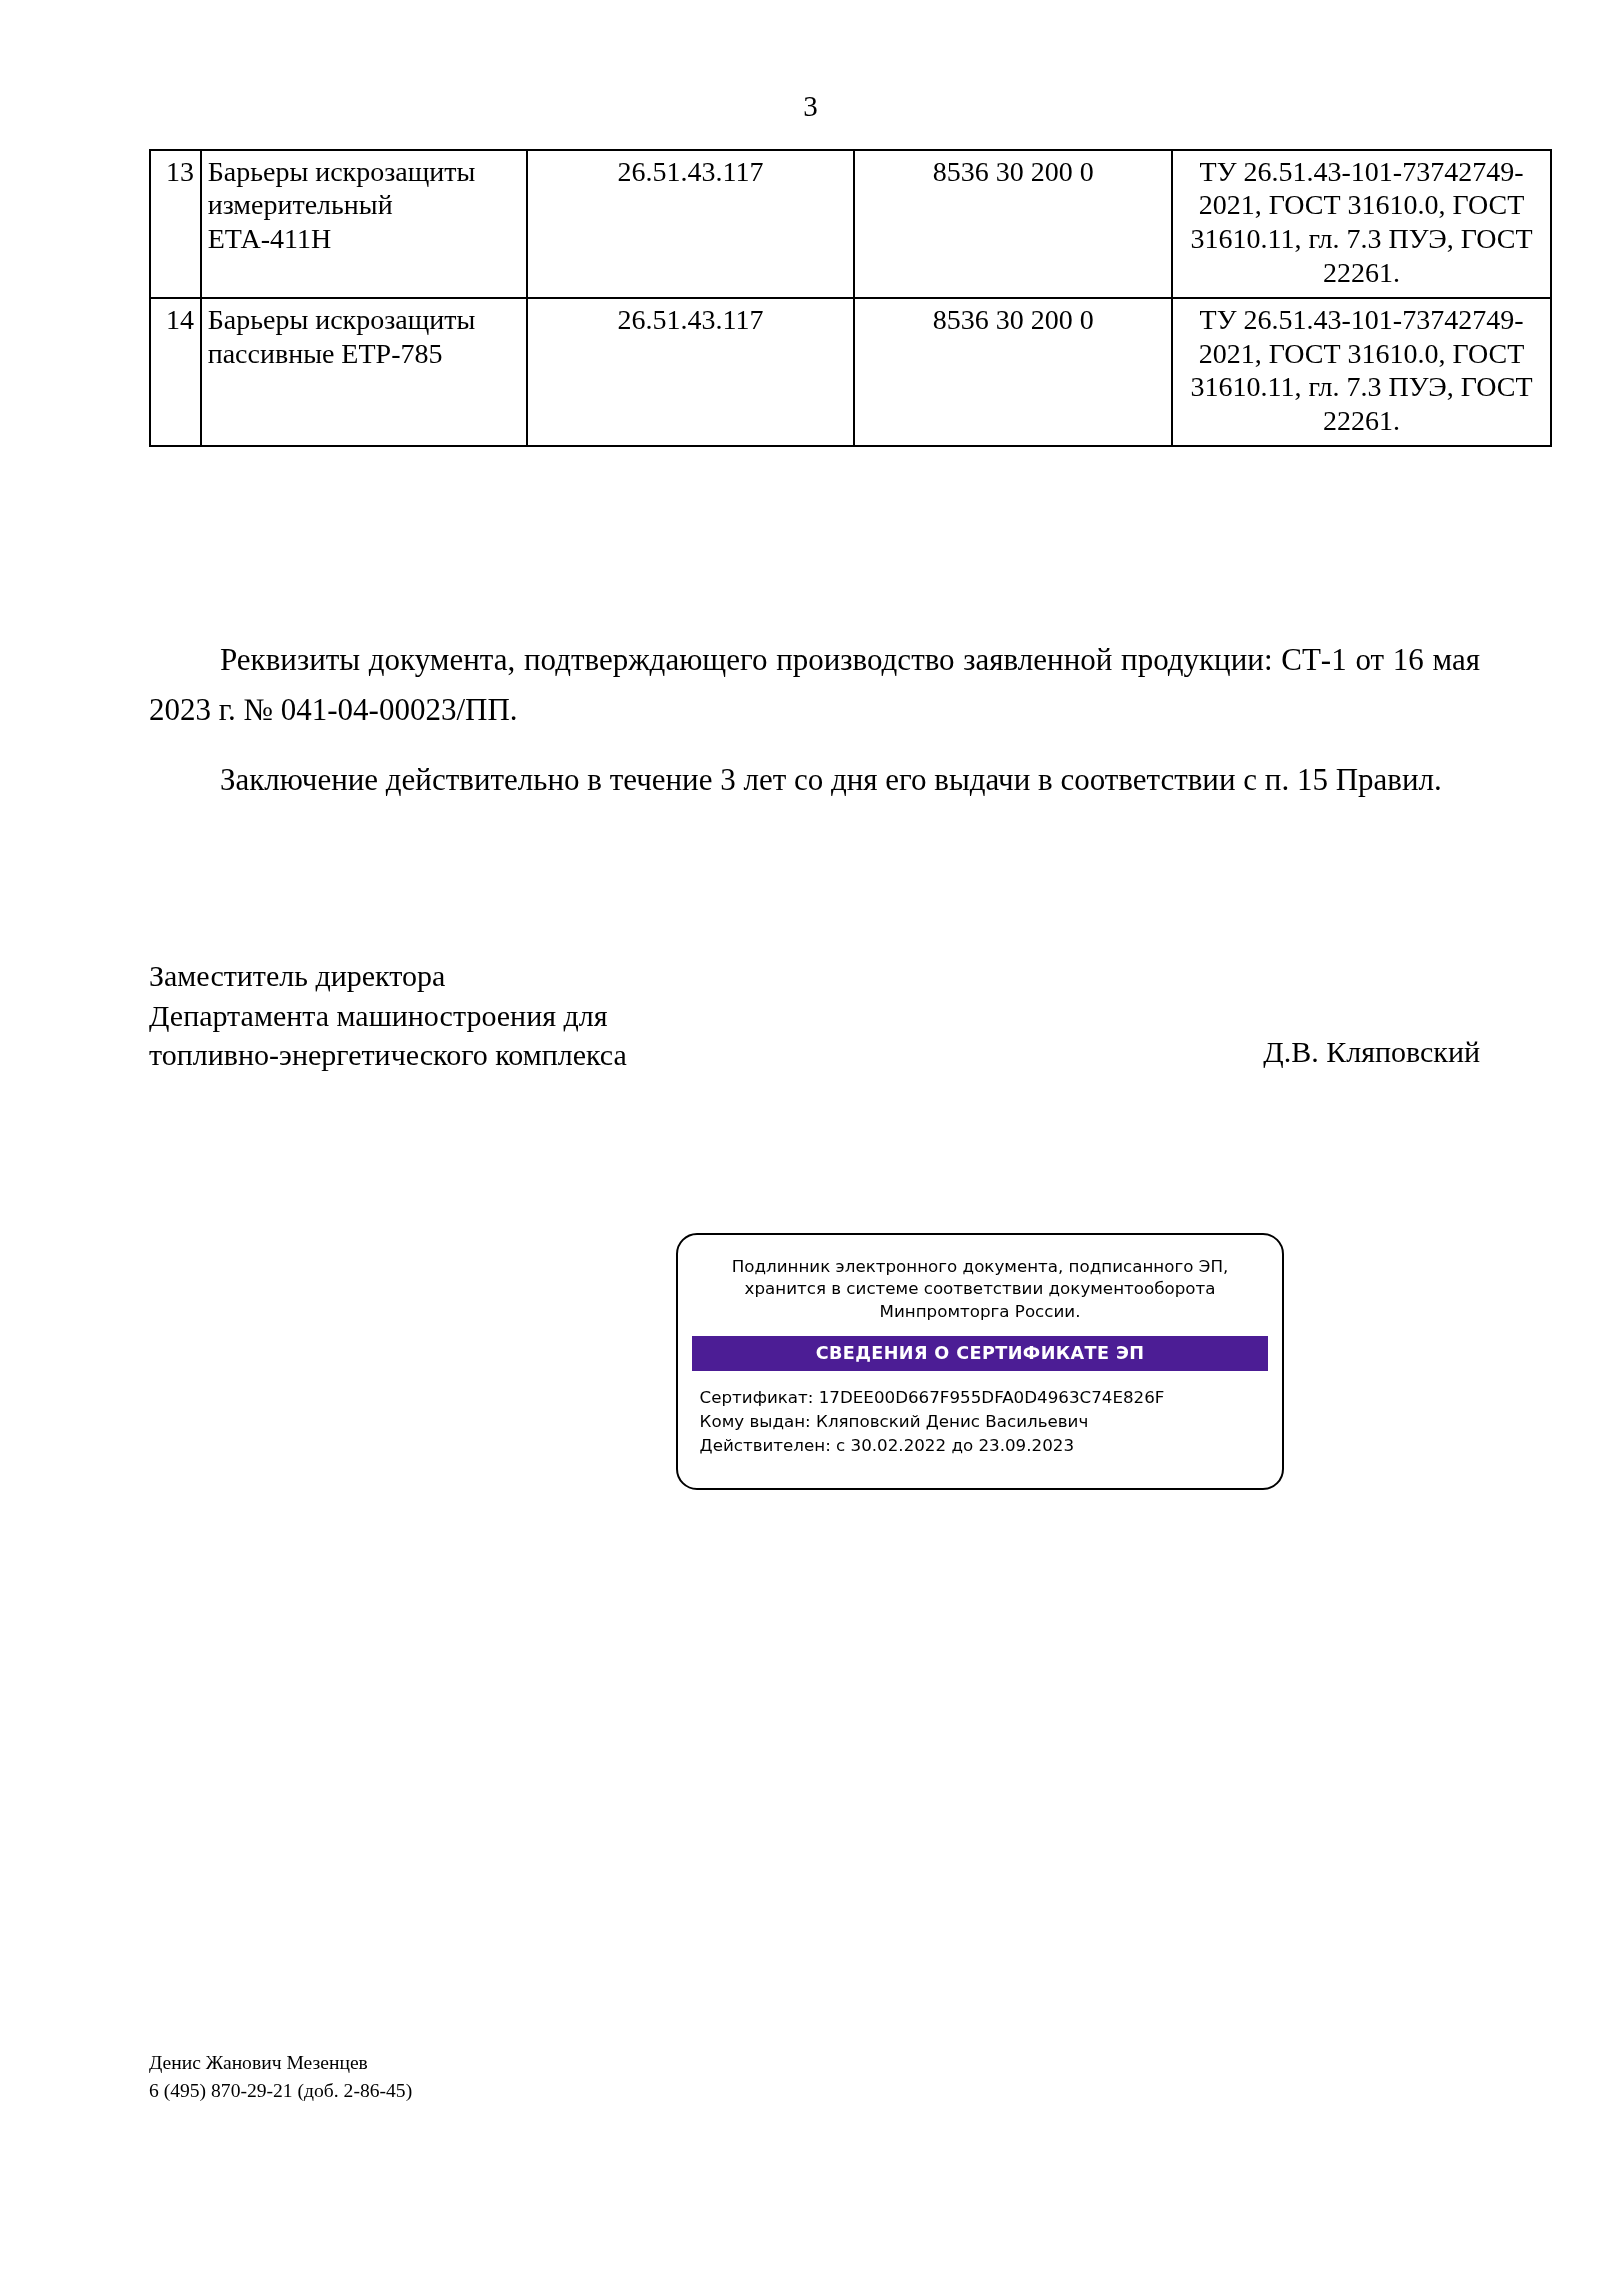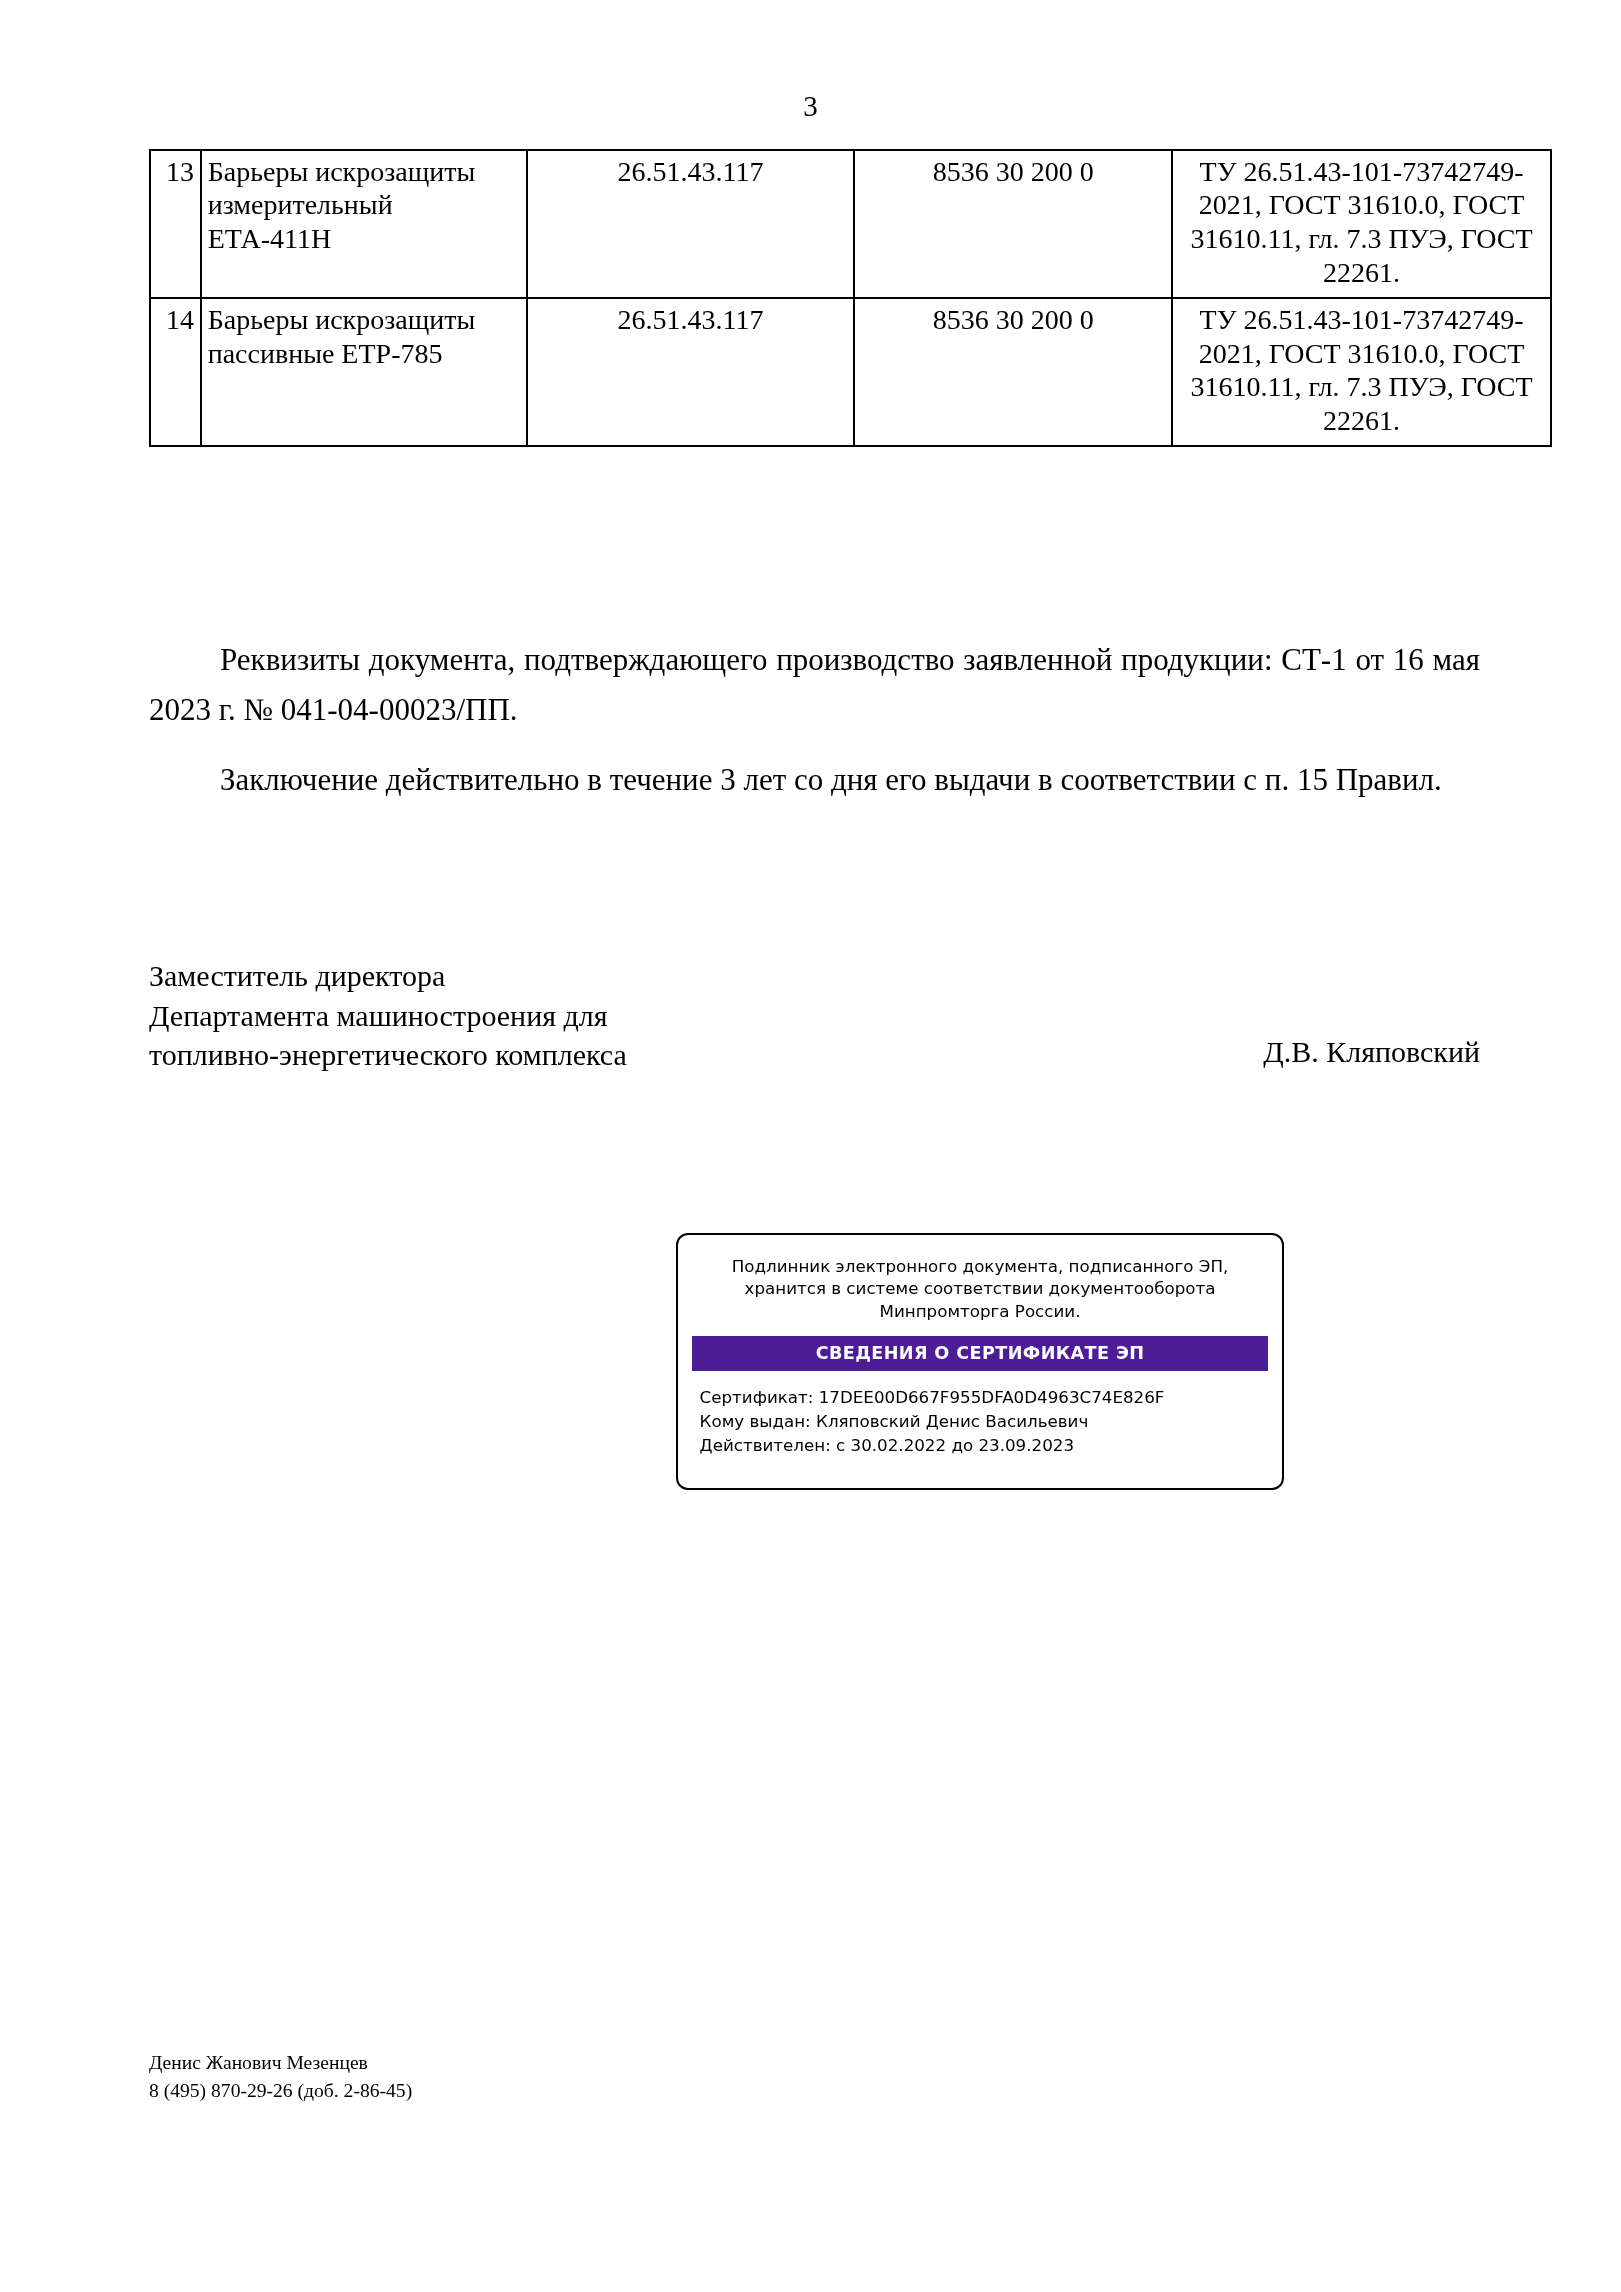--- a/index.html
+++ b/index.html
@@ -104,21 +104,21 @@
   }
 
   
   .stamp {
     position: absolute;
     left: 676px;
     top: 1233px;
     width: 608px;
     height: 257px;
     border: 2.9px solid #000;
-    border-radius: 12px;
+    border-radius: 21px;
     box-sizing: border-box;
     font-family: "DejaVu Sans", sans-serif;
     background: #fff;
   }
   .stamp-head {
     text-align: center;
     font-size: 16.7px;
     line-height: 1.36;
     padding: 19.6px 25.5px 0 25.5px;
     color: #000;
@@ -195,17 +195,17 @@
     <div class="stamp-bar">СВЕДЕНИЯ О СЕРТИФИКАТЕ ЭП</div>
     <div class="stamp-body">
       <div>Сертификат: 17DEE00D667F955DFA0D4963C74E826F</div>
       <div>Кому выдан: Кляповский Денис Васильевич</div>
       <div>Действителен: с 30.02.2022 до 23.09.2023</div>
     </div>
   </div>
 
   <div class="footer-contact">
     <div>Денис Жанович Мезенцев</div>
-    <div>8 (495) 870-29-26 (доб. 2-86-45)</div>
+    <div>6 (495) 870-29-21 (доб. 2-86-45)</div>
   </div>
 
 </div>
 
 
 </body></html>

